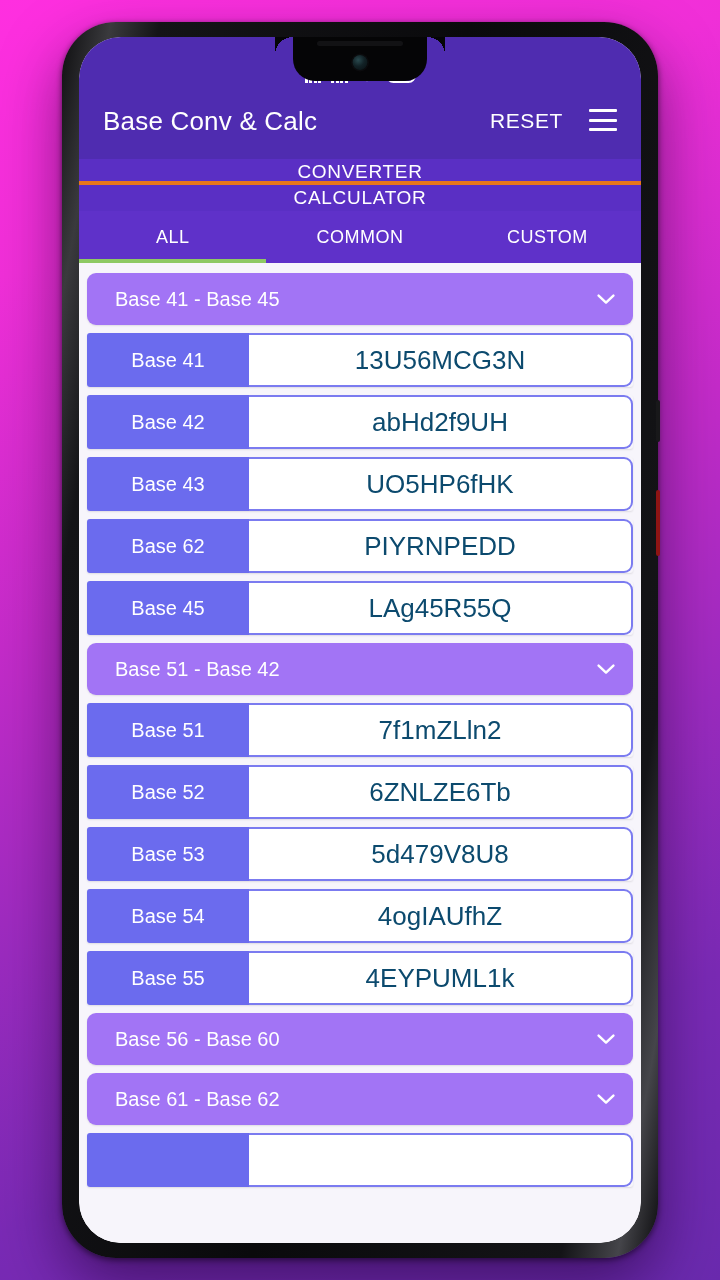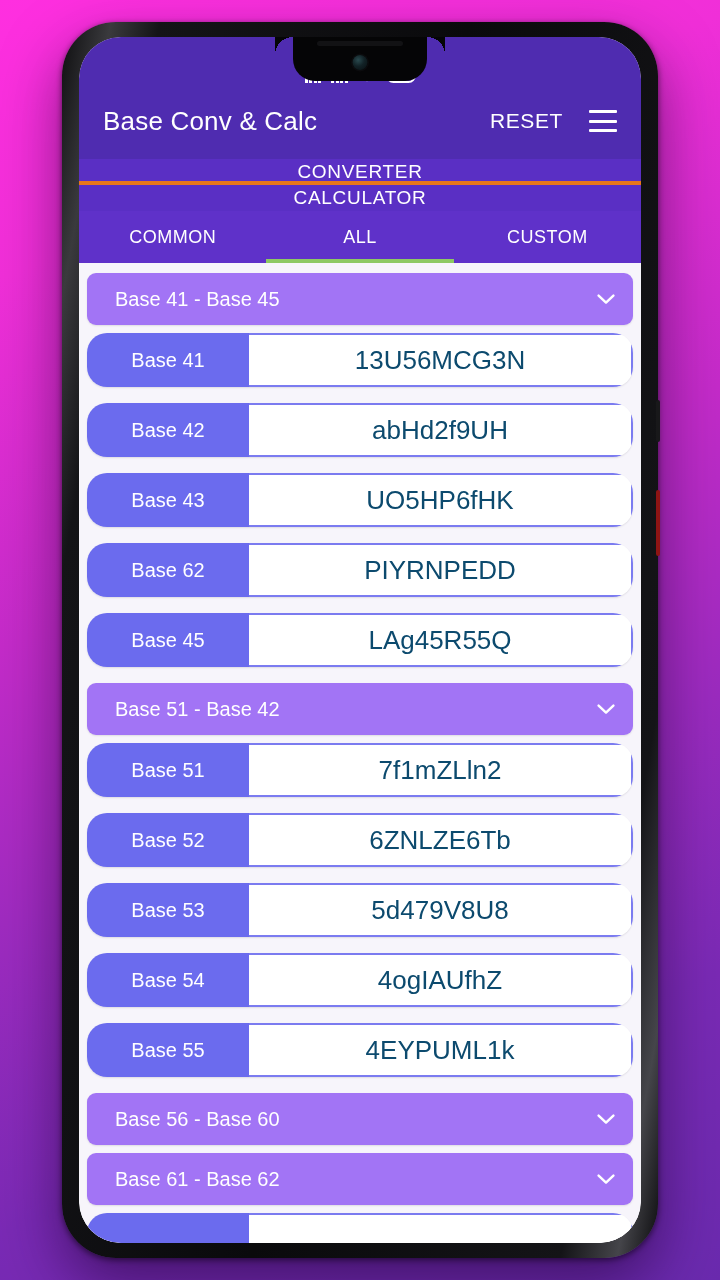--- a/index.html
+++ b/index.html
@@ -98,21 +98,21 @@
   }
   .battery i { display:block; width:9px; height:100%; border-radius:50%; background:#fff; }
 
   
   #appbar {
     height:76px; background:#4f2cb0;
     display:flex; align-items:center; justify-content:space-between;
     padding: 0 24px 0 24px; color:#fff;
   }
   #app-title { font-size:26px; font-weight:400; letter-spacing:.2px; }
-  #appbar-actions { display:flex; align-items:center; gap:26px; }
+  #appbar-actions { display:flex; gap:26px; }
   #reset-btn { font-size:21px; letter-spacing:.6px; color:#fff; background:none; border:none; font-family:inherit; cursor:pointer; }
   #menu-btn { width:28px; height:22px; display:flex; flex-direction:column; justify-content:space-between; cursor:pointer; }
   #menu-btn span { display:block; height:3px; background:#fff; border-radius:1px; }
 
   
   #tabs-primary {
     display:flex; background:#5a2fc4; height:52px;flex-direction:column;
   }
   #tabs-primary .tab {
     flex:1; display:flex; align-items:center; justify-content:center;
@@ -150,23 +150,23 @@
     display:flex; align-items:center; justify-content:space-between;
     padding: 0 18px 0 28px;
     color:#fff; font-size:20px;
     cursor:pointer;
     box-shadow: 0 1px 2px rgba(0,0,0,.10);
   }
   .chev { width:18px; height:11px; flex:0 0 auto; }
   .chev svg { display:block; }
 
   .row {
-    height:54px; margin: 0 0 16px 0;
+    height:54px; margin: 0 0 8px 0;
     display:flex; align-items:stretch;
-    border-radius:20px;
+    border-radius:3px;
     overflow:hidden;
     box-shadow: 0 1px 2px rgba(0,0,0,.10);
   }
   .row .label {
     width:162px; flex:0 0 162px;
     background:#6b6bee;
     color:#fff; font-size:20px;
     display:flex; align-items:center; justify-content:center;
   }
   .row .value {
@@ -243,26 +243,26 @@
           <span>CONVERTER</span>
           <span class="ind"></span>
         </div>
         <div class="tab">
           <span>CALCULATOR</span>
           <span class="ind"></span>
         </div>
       </div>
 
       <div id="tabs-secondary">
+        <div class="tab active">
+          <span>ALL</span>
+          <span class="ind"></span>
+        </div>
         <div class="tab">
           <span>COMMON</span>
-          <span class="ind"></span>
-        </div>
-        <div class="tab active">
-          <span>ALL</span>
           <span class="ind"></span>
         </div>
         <div class="tab">
           <span>CUSTOM</span>
           <span class="ind"></span>
         </div>
       </div>
 
       <div id="list">
           <div class="group-header">

